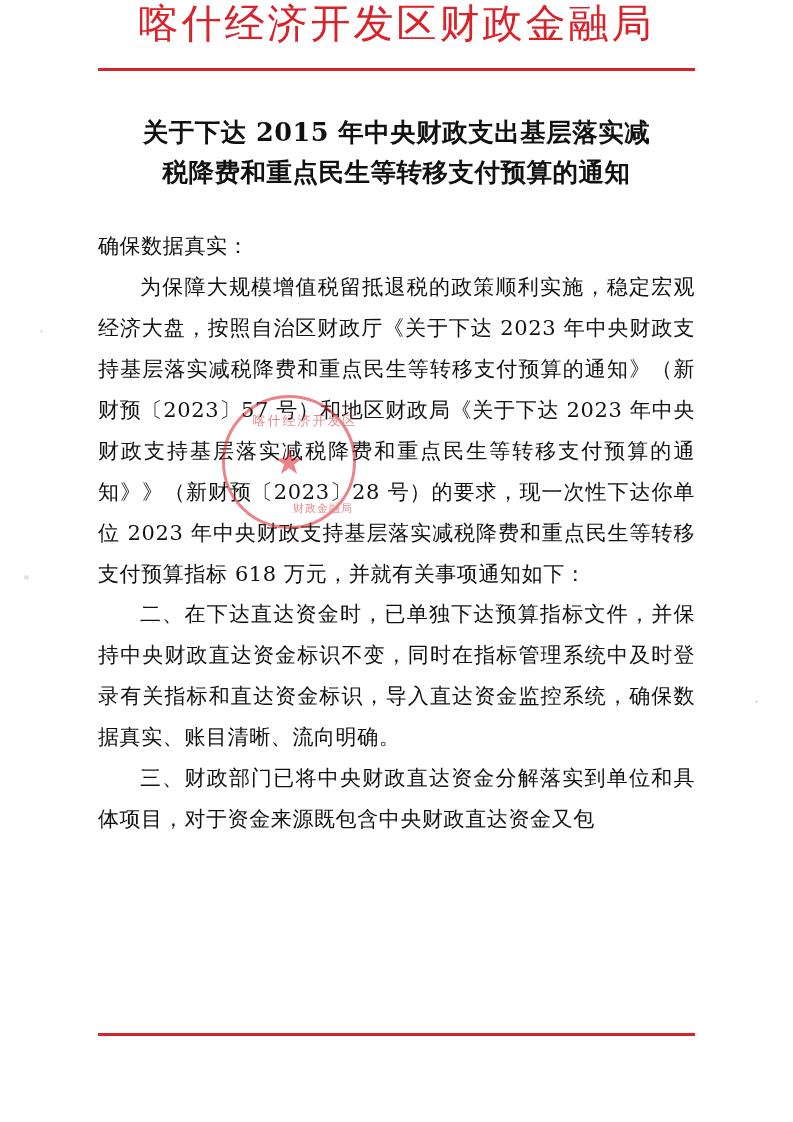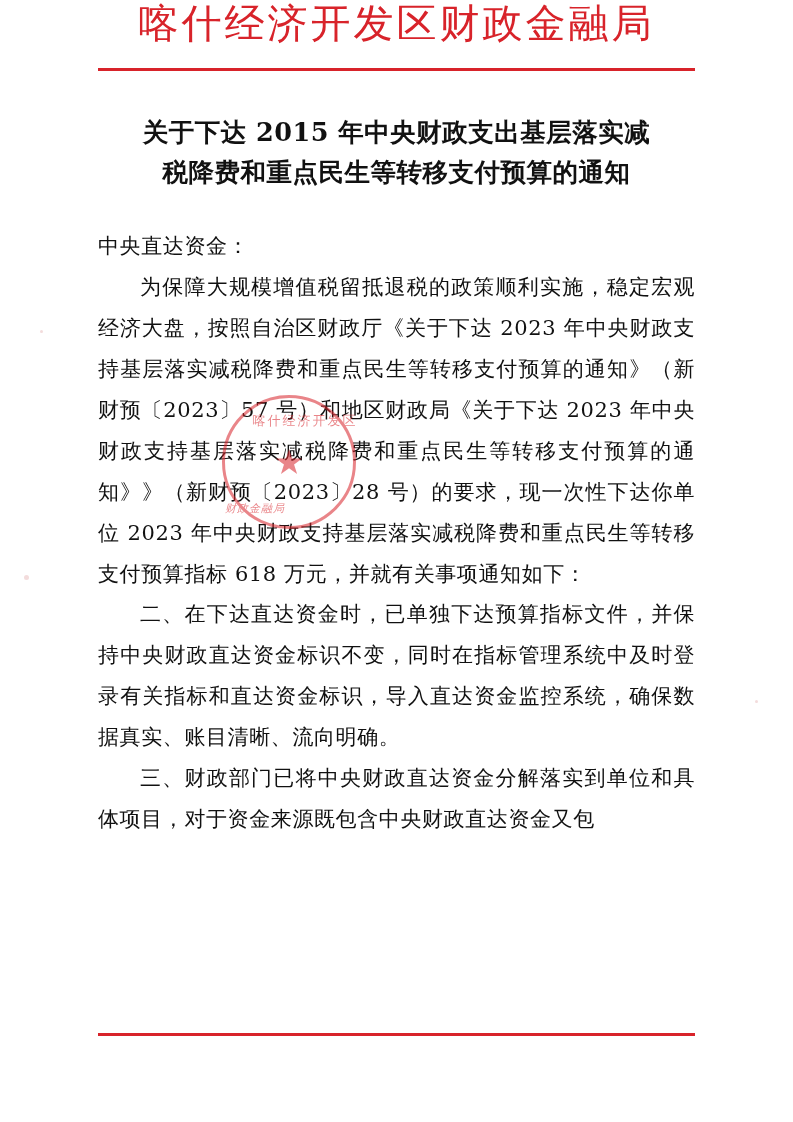--- a/index.html
+++ b/index.html
@@ -119,25 +119,24 @@
     color: #d8232a;
     font-size: 13px;
     letter-spacing: 2px;
     font-family: "DejaVu Serif", "Liberation Serif", serif;
   }
   .seal .seal-bottom {
     position: absolute;
     left: 0;
     bottom: 10px;
     width: 100%;
-    text-align: left;
+    text-align: right;
     color: #d8232a;
     font-size: 11px;
     letter-spacing: 1px;
-    font-style: italic;
   }
 
   
   .speck {
     position: absolute;
     background: #e7b9b9;
     border-radius: 50%;
     opacity: 0.5;
     pointer-events: none;
   }
@@ -150,21 +149,21 @@
   <div class="org-header">喀什经济开发区财政金融局</div>
 
   <div class="header-rule"></div>
 
   <div class="doc-title">
     <span class="line">关于下达 2015 年中央财政支出基层落实减</span>
     <span class="line">税降费和重点民生等转移支付预算的通知</span>
   </div>
 
   <div class="body-text">
-    <p class="salutation">中央直达资金：</p>
+    <p class="salutation">确保数据真实：</p>
     <p class="indent">为保障大规模增值税留抵退税的政策顺利实施，稳定宏观经济大盘，按照自治区财政厅《关于下达 2023 年中央财政支持基层落实减税降费和重点民生等转移支付预算的通知》（新财预〔2023〕57 号）和地区财政局《关于下达 2023 年中央财政支持基层落实减税降费和重点民生等转移支付预算的通知》》（新财预〔2023〕28 号）的要求，现一次性下达你单位 2023 年中央财政支持基层落实减税降费和重点民生等转移支付预算指标 618 万元，并就有关事项通知如下：</p>
     <p class="indent">二、在下达直达资金时，已单独下达预算指标文件，并保持中央财政直达资金标识不变，同时在指标管理系统中及时登录有关指标和直达资金标识，导入直达资金监控系统，确保数据真实、账目清晰、流向明确。</p>
     <p class="indent">三、财政部门已将中央财政直达资金分解落实到单位和具体项目，对于资金来源既包含中央财政直达资金又包</p>
   </div>
 
   <div class="seal">
     <span class="seal-top">喀什经济开发区</span>
     <span class="star">★</span>
     <span class="seal-bottom">财政金融局</span>
   </div>

